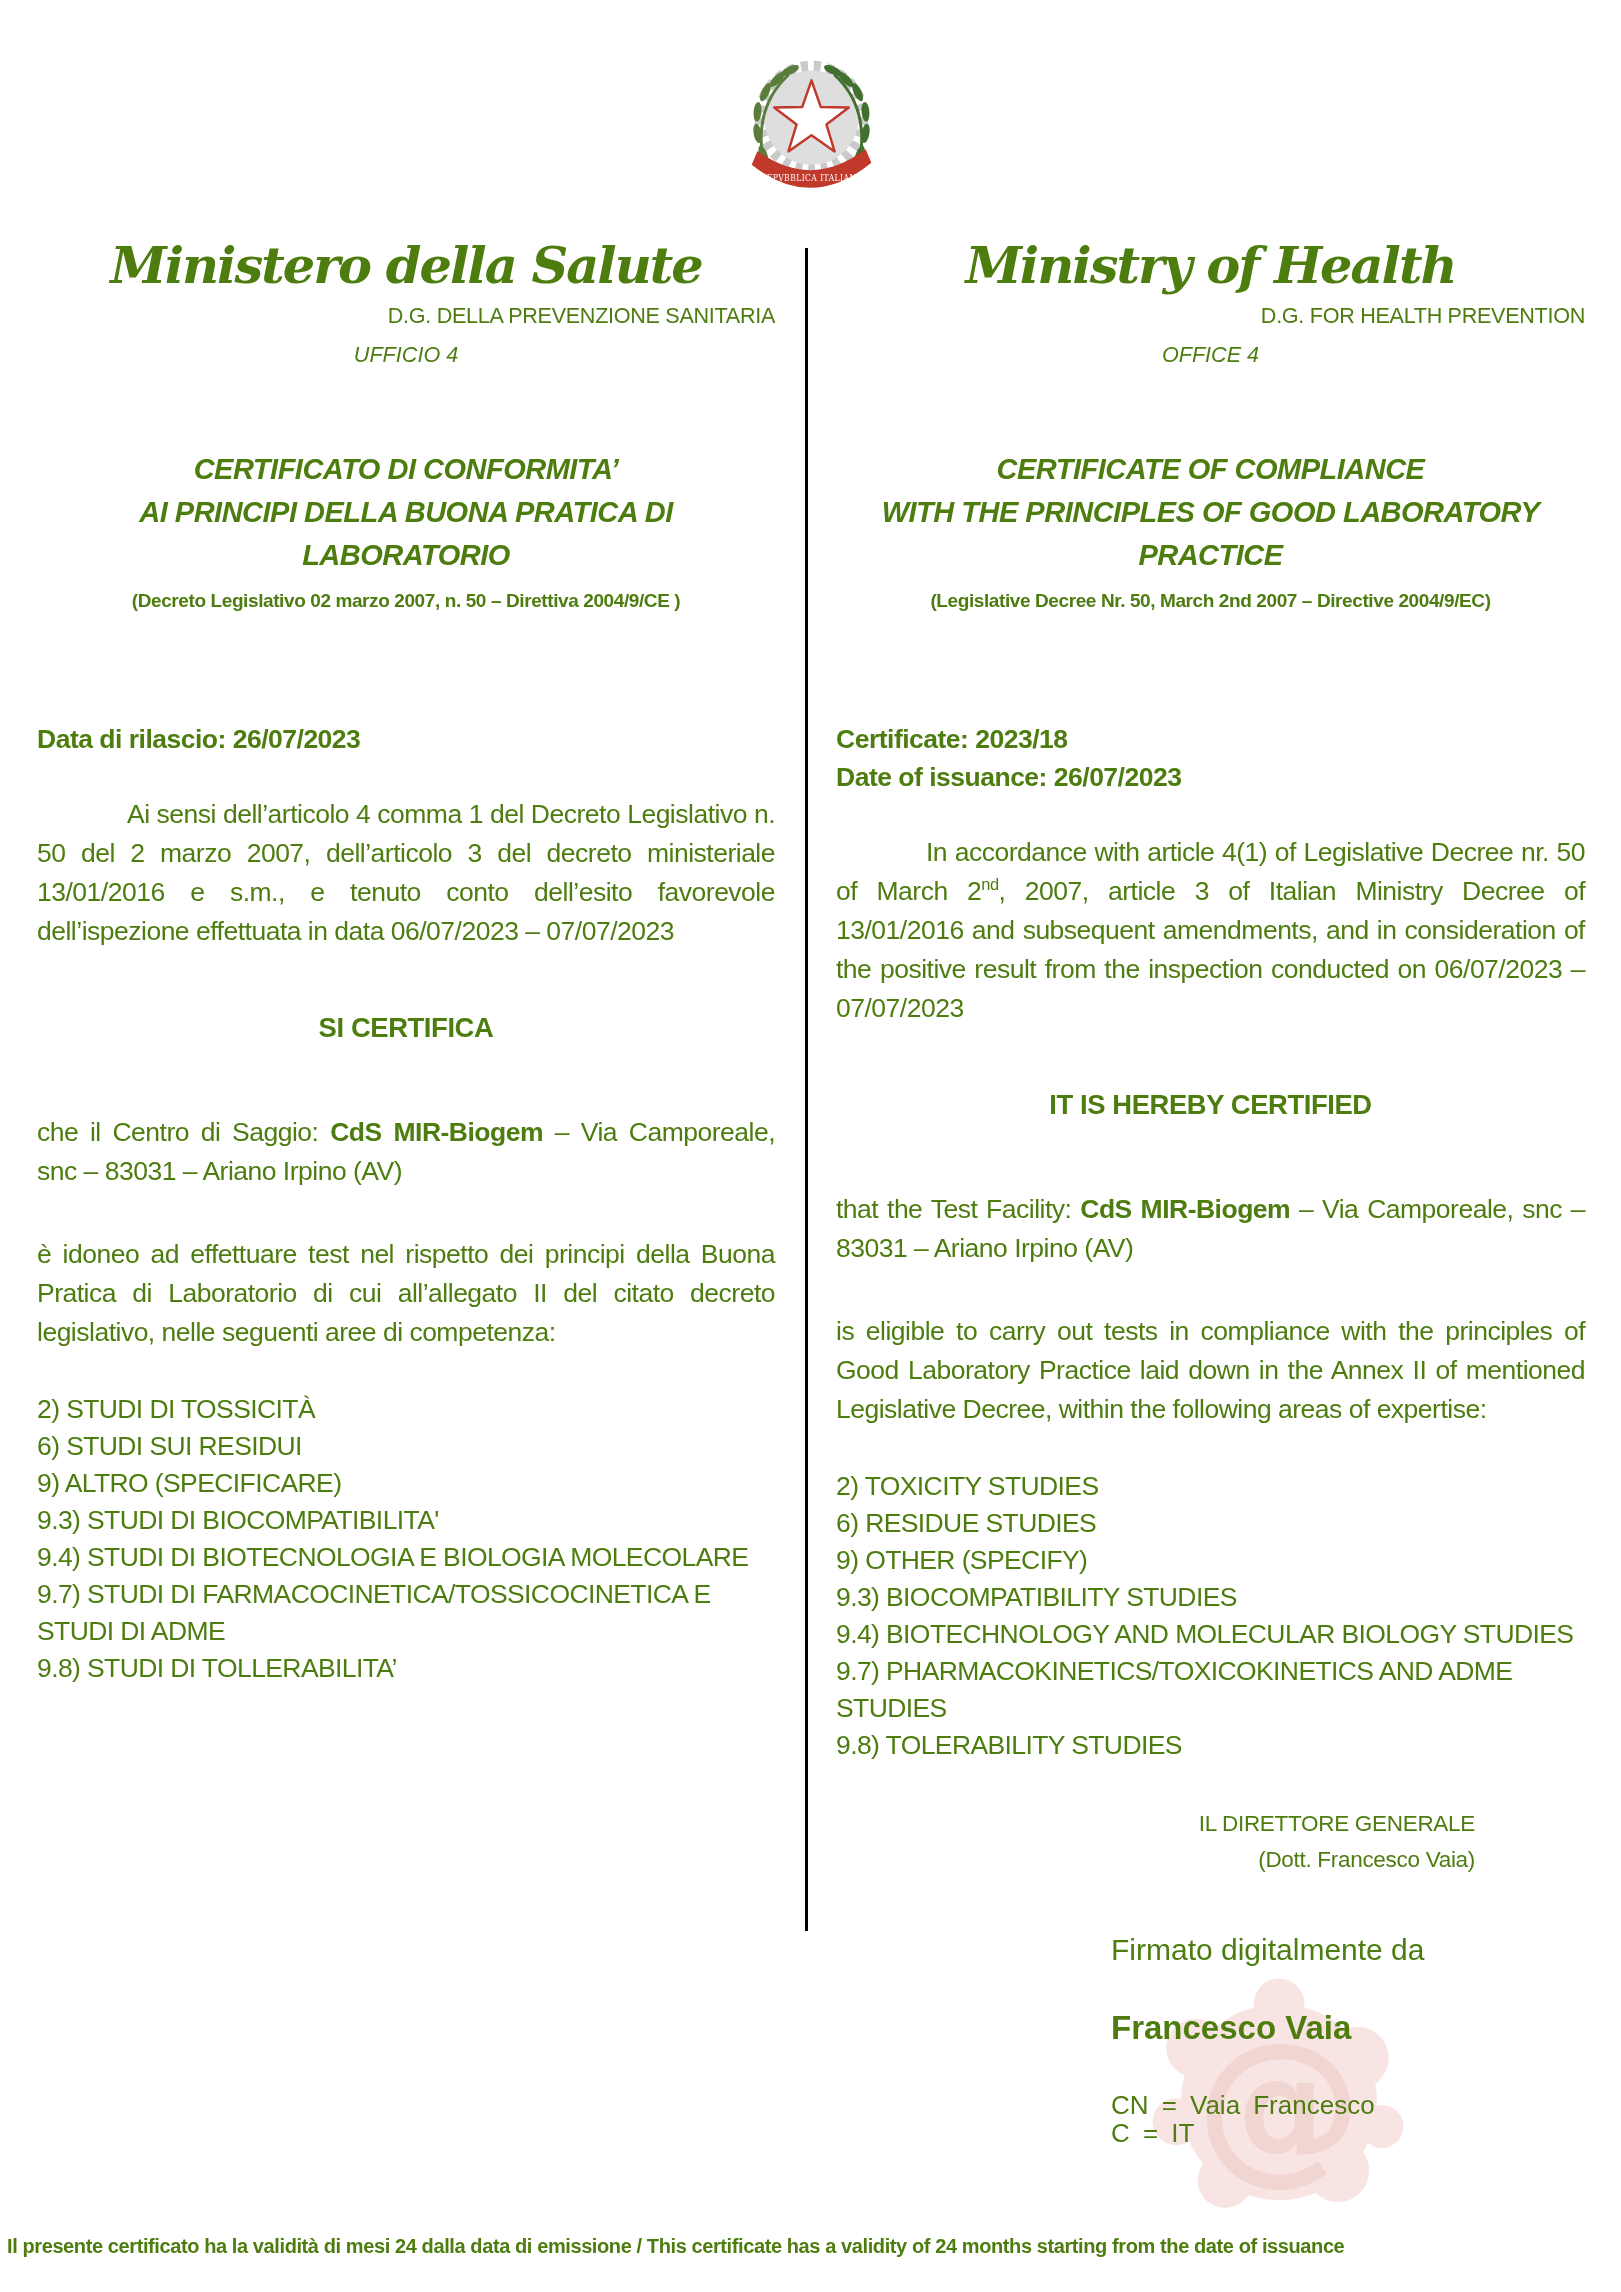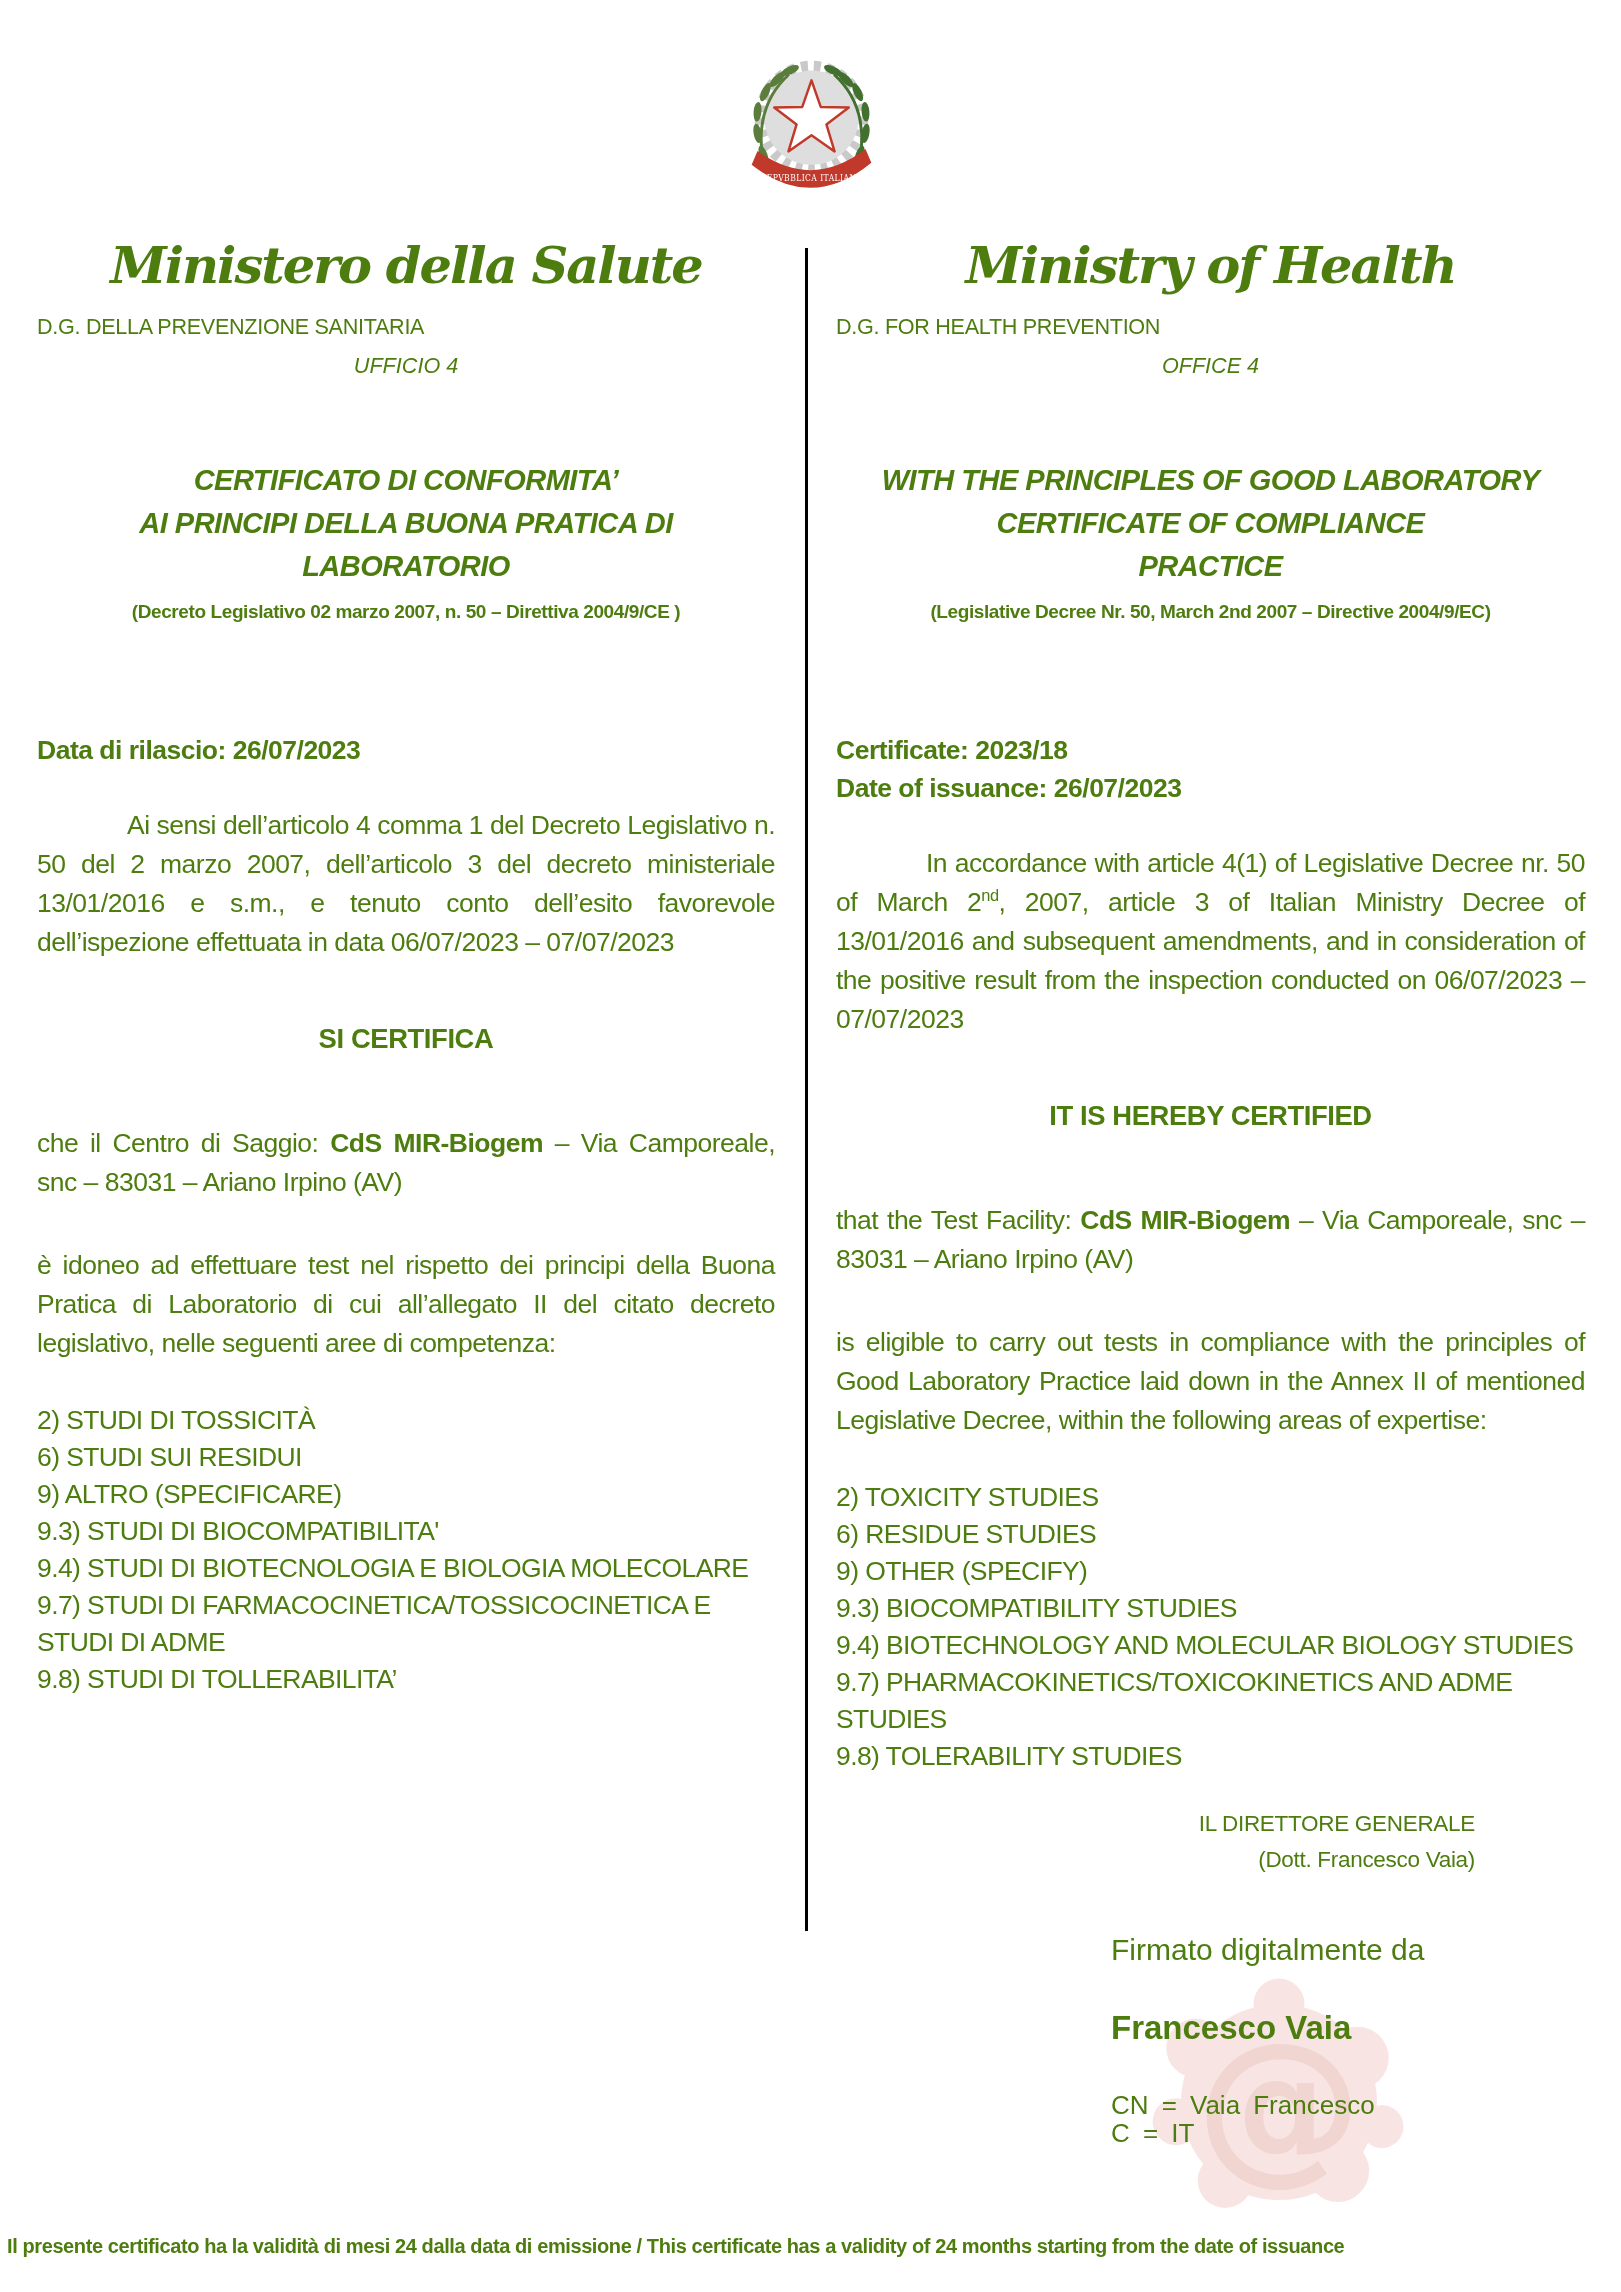--- a/index.html
+++ b/index.html
@@ -20,21 +20,21 @@
   
   .col{position:absolute;top:227px;}
   .col-left{left:37px;width:738px;}
   .col-right{left:836px;width:749px;}
   .divider{position:absolute;left:805px;top:248px;width:2.9px;height:1683px;background:#000;}
   .script{
     font-family:"DejaVu Serif",serif;font-style:italic;font-weight:bold;
     font-size:51px;text-align:center;letter-spacing:-2px;line-height:76px;margin:0;
     white-space:nowrap;
   }
-  .dept{text-align:left;font-size:21.6px;letter-spacing:-0.3px;margin-top:11px;}
+  .dept{text-align:right;font-size:21.6px;letter-spacing:-0.3px;margin-top:0;}
   .office{text-align:center;font-size:21.6px;font-style:italic;margin-top:12.7px;}
   .doc-title{
     text-align:center;font-weight:bold;font-style:italic;font-size:29px;line-height:43px;
     letter-spacing:-0.5px;margin-top:80px;
   }
   .doc-subtitle{text-align:center;font-weight:bold;font-size:19px;letter-spacing:-0.4px;margin-top:13.7px;}
   .cert-info{font-weight:bold;font-size:26.5px;line-height:38px;letter-spacing:-0.5px;margin-top:108px;}
   .para{
     font-size:26.5px;line-height:39px;letter-spacing:-0.5px;text-align:justify;margin:0;
   }
@@ -123,22 +123,22 @@
       <div>9.7) STUDI DI FARMACOCINETICA/TOSSICOCINETICA E STUDI DI ADME</div>
       <div>9.8) STUDI DI TOLLERABILITA’</div>
     </div>
   </div>
 
   <div class="col col-right">
     <p class="script">Ministry of Health</p>
     <div class="dept">D.G. FOR HEALTH PREVENTION</div>
     <div class="office">OFFICE 4</div>
     <div class="doc-title">
+      <div>CERTIFICATE OF COMPLIANCE</div>
       <div>WITH THE PRINCIPLES OF GOOD LABORATORY</div>
-      <div>CERTIFICATE OF COMPLIANCE</div>
       <div>PRACTICE</div>
     </div>
     <div class="doc-subtitle">(Legislative Decree Nr. 50, March 2nd 2007 – Directive 2004/9/EC)</div>
     <div class="cert-info">
       <div>Certificate: 2023/18</div>
       <div>Date of issuance: 26/07/2023</div>
     </div>
     <p class="para first"><span>In accordance with article 4(1) of Legislative Decree nr. 50 of March 2</span><sup>nd</sup><span>, 2007, article 3 of Italian Ministry Decree of 13/01/2016 and subsequent amendments, and in consideration of the positive result from the inspection conducted on 06/07/2023 – 07/07/2023</span></p>
     <div class="certify">IT IS HEREBY CERTIFIED</div>
     <p class="para facility"><span>that the Test Facility: </span><span class="b">CdS MIR-Biogem</span><span> – Via Camporeale, snc – 83031 – Ariano Irpino (AV)</span></p>

